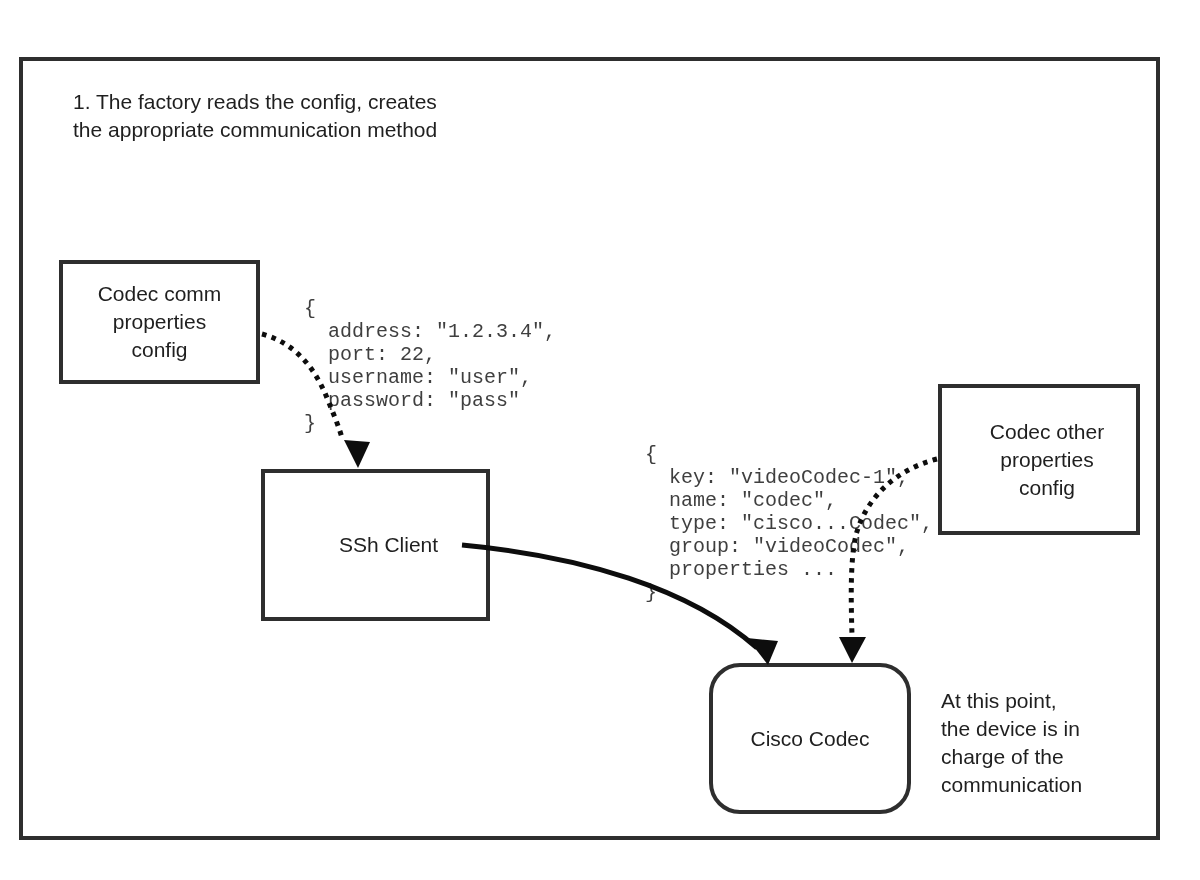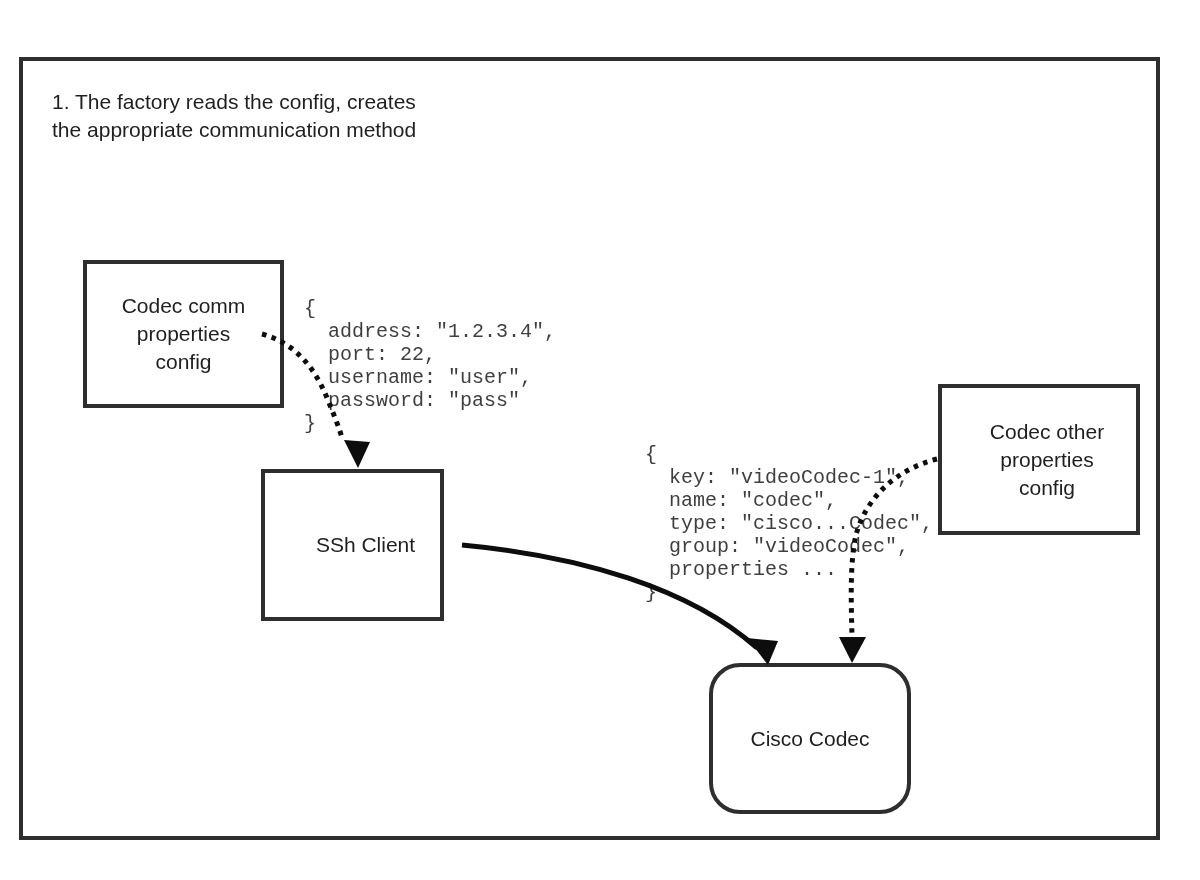--- a/index.html
+++ b/index.html
@@ -61,32 +61,36 @@
     pointer-events: none;
   }
 </style>
 </head>
 <body>
 
 <div id="canvas">
 
   <div class="frame"></div>
 
-  <div class="note" style="left:52px; top:88px; width:460px;">1. The factory reads the config, creates
+  <div class="note" style="left:73px; top:88px; width:460px;">1. The factory reads the config, creates
 the appropriate communication method</div>
 
 
+  <div class="note" style="left:941px; top:687px; width:210px;">At this point,
+the device is in
+charge of the
+communication</div>
 
-  <div class="dbox" style="left:59px; top:260px; width:201px; height:148px;margin-left:24px;">
+  <div class="dbox" style="left:59px; top:260px; width:201px; height:124px;">
     <span>Codec comm
 properties
 config</span>
   </div>
 
-  <div class="dbox" style="left:261px; top:469px; width:183px; height:152px;padding-left:26px;">
+  <div class="dbox" style="left:261px; top:469px; width:229px; height:152px;padding-left:26px;">
     <span>SSh Client</span>
   </div>
 
   <div class="dbox" style="left:938px; top:384px; width:202px; height:151px;padding-left:16px;">
     <span>Codec other
 properties
 config</span>
   </div>
 
   <div class="dbox" style="left:709px; top:663px; width:202px; height:151px;border-radius:31px;">

